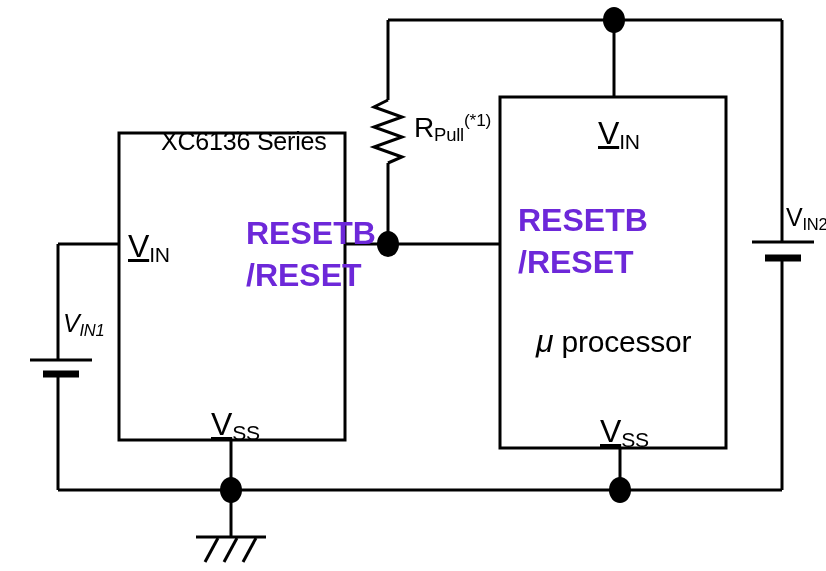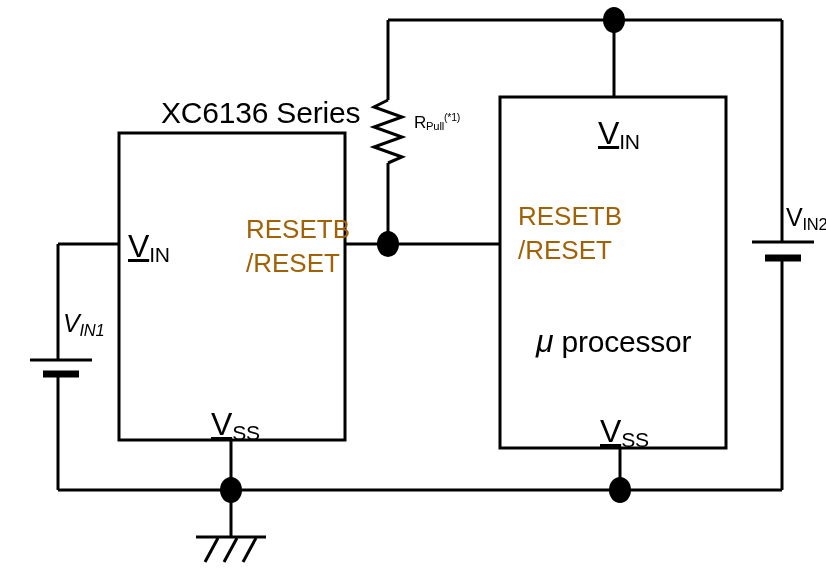--- a/index.html
+++ b/index.html
@@ -77,36 +77,37 @@
     position: relative;
     top: 0.22em;
     letter-spacing: -0.2px;
   }
   .lbl sup {
     font-size: 0.62em;
     vertical-align: baseline;
     position: relative;
     top: -0.62em;
   }
-  .title-text   { font-size: 30px; }
+  .title-text   { font-size: 25px; margin-top: 31px; }
   .pin-text     { font-size: 32px; text-decoration: underline; }
   .src-text     { font-size: 25px; }
-  .res-text     { font-size: 17px; }
+  .res-text     { font-size: 28px; }
   .proc-text    { font-size: 30px; }
   .proc-text .mu {
     font-style: italic;
     font-size: 32px;
   }
   .block-label-wrap {
     position: absolute;
-    color: #a16207;
+    color: #6d28d9;
     font-family: "Liberation Sans", sans-serif;
-    font-size: 26px;
+    font-size: 32px;
     line-height: 1.30;
     white-space: nowrap;
+    font-weight: bold;
   }
 </style>
 </head>
 <body>
 
 <div id="diagram-root">
 
   <svg id="circuit" viewBox="0 0 826 571">
 
     <path class="wire" d="M 388 20 L 782 20"></path>

